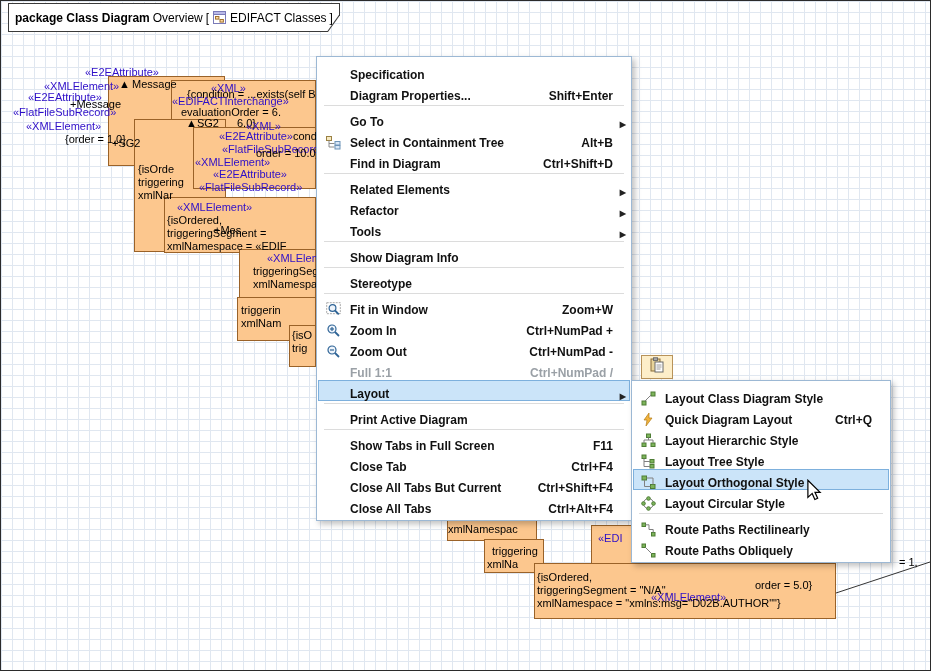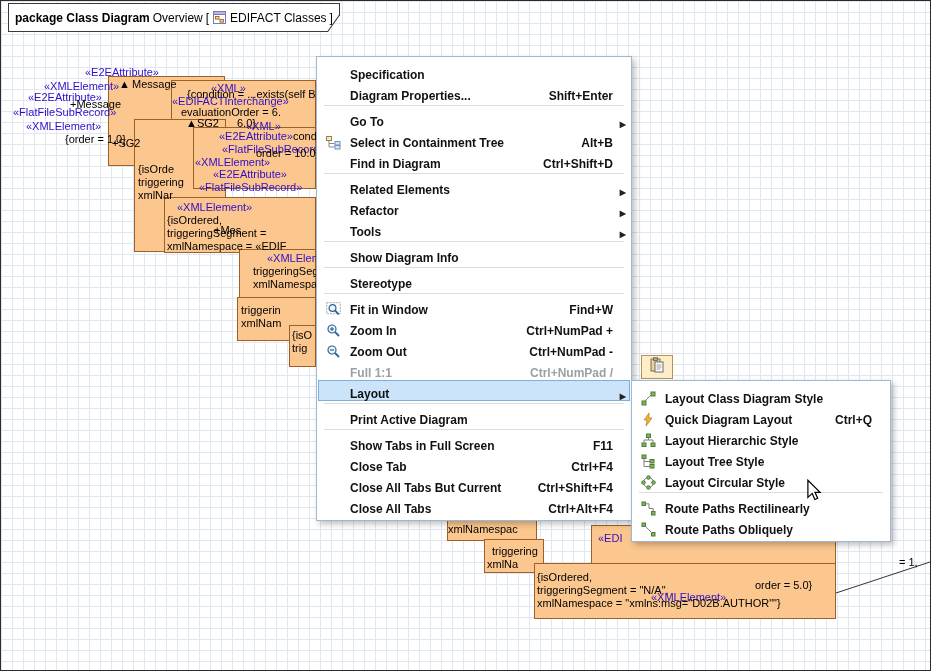--- a/index.html
+++ b/index.html
@@ -224,21 +224,21 @@
       <div class="msep"></div>
       <div class="mrow">
         <span class="mi">
           <svg width="15" height="15" viewBox="0 0 15 15">
             <rect x="0.7" y="0.7" width="13.6" height="11" fill="none" stroke="#aaa" stroke-dasharray="2 1"></rect>
             <circle cx="6.5" cy="6" r="3.4" fill="#eef4fb" stroke="#2f6496" stroke-width="1.2"></circle>
             <line x1="9" y1="8.5" x2="12.8" y2="12.3" stroke="#2f6496" stroke-width="1.8"></line>
           </svg>
         </span>
         <span class="lbl">Fit in Window</span>
-        <span class="sc">Find+W</span>
+        <span class="sc">Zoom+W</span>
         <span class="arrow"></span>
       </div>
       <div class="mrow">
         <span class="mi">
           <svg width="15" height="15" viewBox="0 0 15 15">
             <circle cx="6" cy="6" r="4" fill="#eef4fb" stroke="#2f6496" stroke-width="1.2"></circle>
             <line x1="4" y1="6" x2="8" y2="6" stroke="#2f6496" stroke-width="1.2"></line>
             <line x1="6" y1="4" x2="6" y2="8" stroke="#2f6496" stroke-width="1.2"></line>
             <line x1="9" y1="9" x2="13" y2="13" stroke="#2f6496" stroke-width="1.8"></line>
           </svg>
@@ -344,20 +344,32 @@
       <div class="mrow">
         <span class="mi">
           <svg width="15" height="15" viewBox="0 0 15 15">
             <rect x="1" y="1" width="4" height="3.5" fill="#7cb45a" stroke="#4e7d35"></rect>
             <rect x="9" y="5.5" width="4" height="3.5" fill="#7cb45a" stroke="#4e7d35"></rect>
             <rect x="9" y="10.5" width="4" height="3.5" fill="#7cb45a" stroke="#4e7d35"></rect>
             <path d="M3 4.5 V12.5 H9 M3 7.5 H9" fill="none" stroke="#808080"></path>
           </svg>
         </span>
         <span class="lbl">Layout Tree Style</span>
+        <span class="sc"></span>
+        <span class="arrow"></span>
+      </div>
+      <div class="mrow hl">
+        <span class="mi">
+          <svg width="15" height="15" viewBox="0 0 15 15">
+            <rect x="1" y="1" width="4.5" height="4" fill="#7cb45a" stroke="#4e7d35"></rect>
+            <rect x="9.5" y="9.5" width="4.5" height="4" fill="#7cb45a" stroke="#4e7d35"></rect>
+            <path d="M3.5 5 V11.5 H9.5 M5.5 3 H12 V9.5" fill="none" stroke="#808080"></path>
+          </svg>
+        </span>
+        <span class="lbl">Layout Orthogonal Style</span>
         <span class="sc"></span>
         <span class="arrow"></span>
       </div>
       <div class="mrow">
         <span class="mi">
           <svg width="15" height="15" viewBox="0 0 15 15">
             <circle cx="7.5" cy="7.5" r="5" fill="none" stroke="#808080"></circle>
             <circle cx="7.5" cy="2.5" r="1.8" fill="#7cb45a" stroke="#4e7d35"></circle>
             <circle cx="2.5" cy="7.5" r="1.8" fill="#7cb45a" stroke="#4e7d35"></circle>
             <circle cx="12.5" cy="7.5" r="1.8" fill="#7cb45a" stroke="#4e7d35"></circle>

